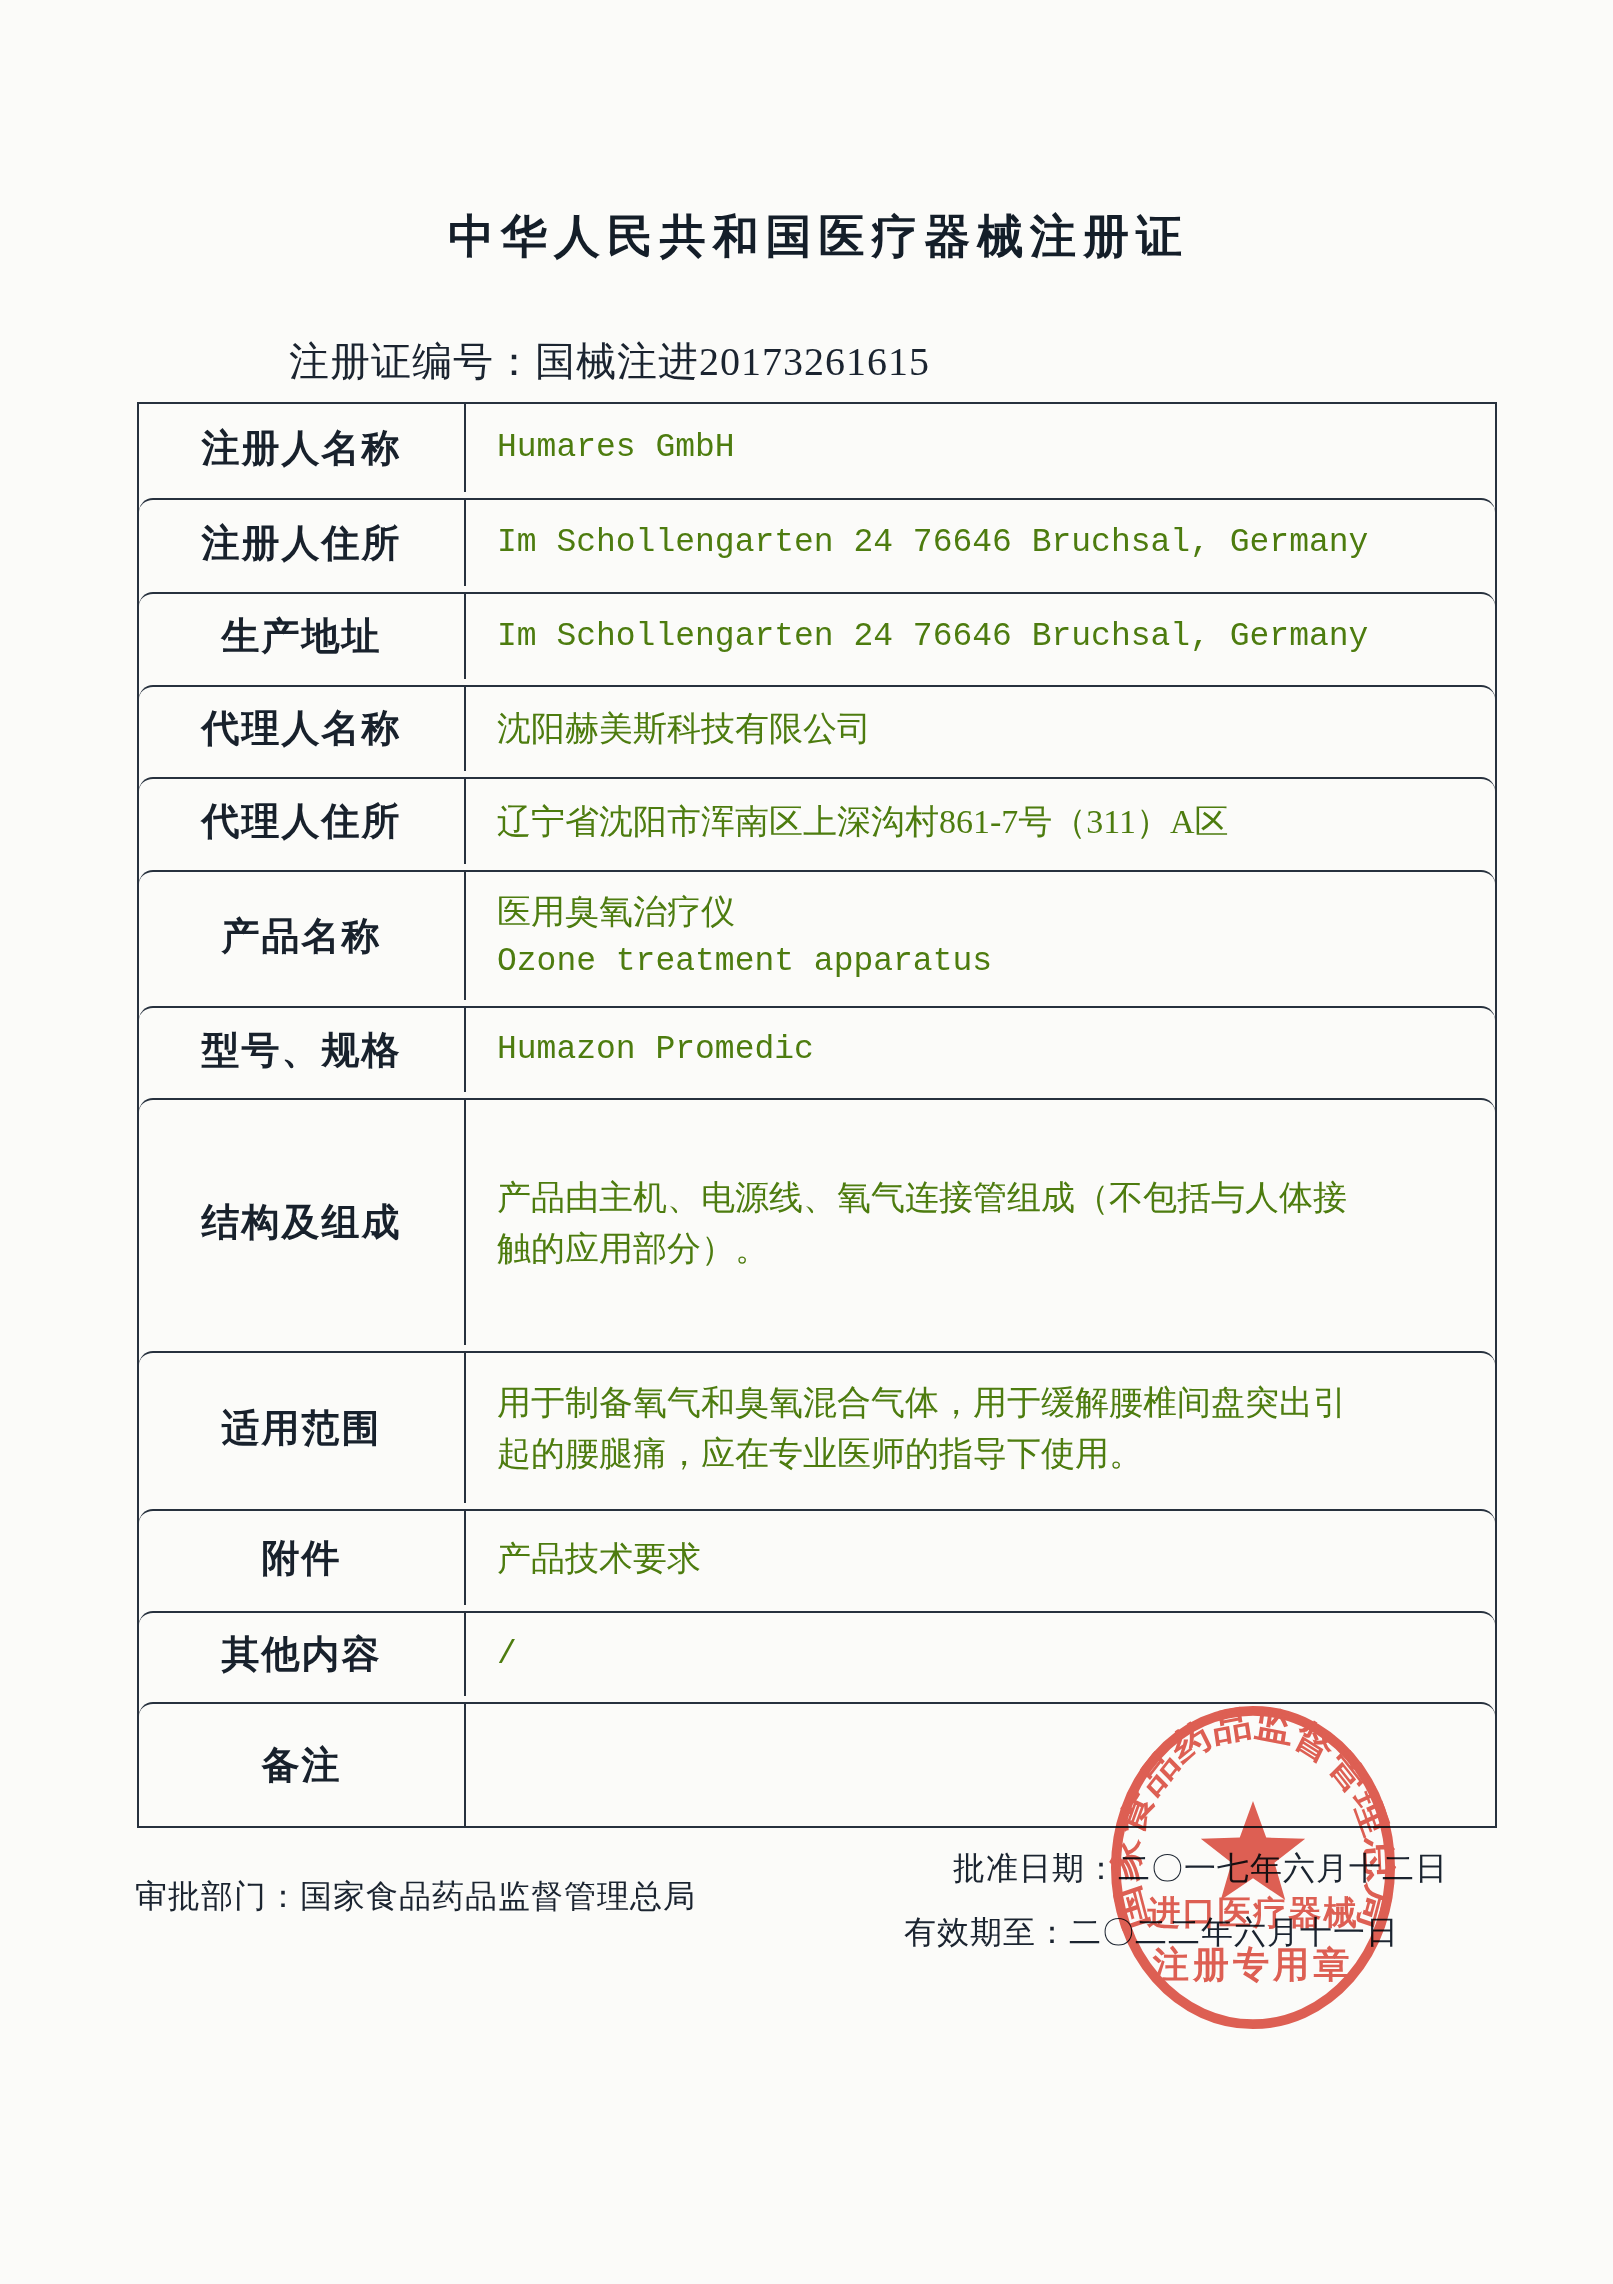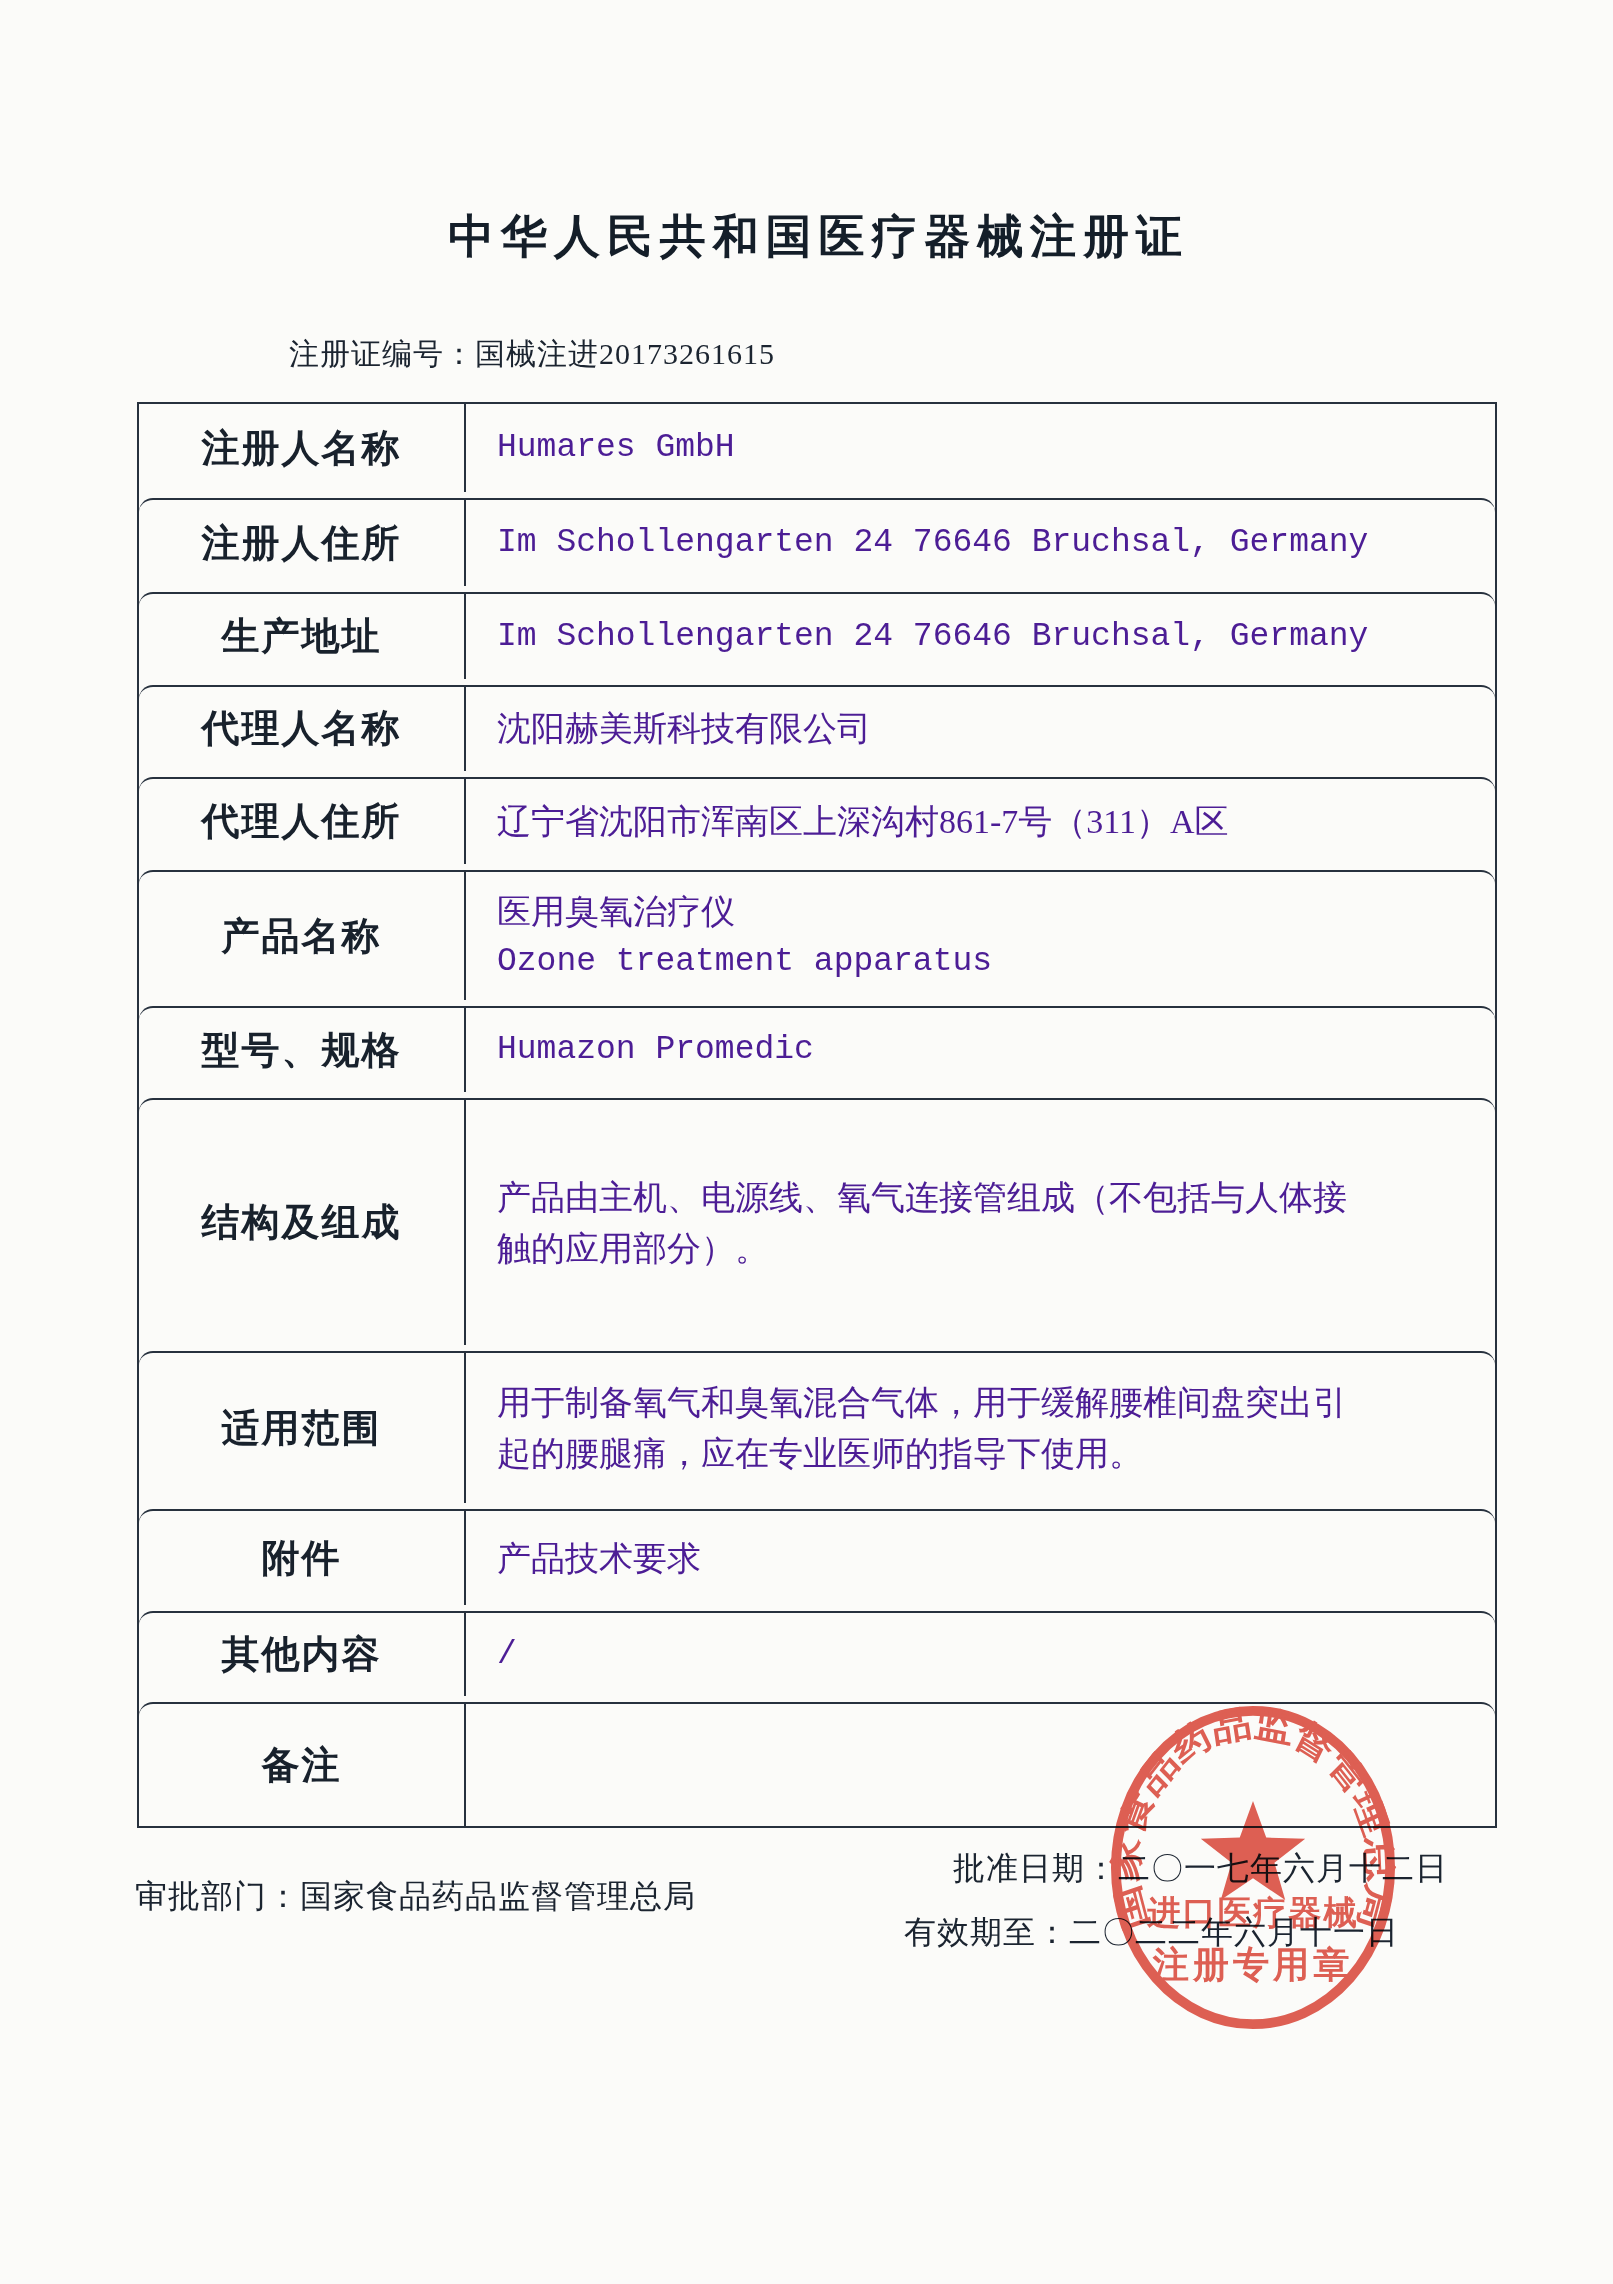--- a/index.html
+++ b/index.html
@@ -16,21 +16,21 @@
     text-align:center;
     font-family:"Liberation Sans", sans-serif;
     font-weight:700;
     font-size:46px;
     letter-spacing:6.9px;
     color:#141e29;
     margin:12px;
   }
   .cert-line{
     position:absolute;top:334px;left:289px;
-    font-size:30px;
+    font-size:40px;
     letter-spacing:1px;
     color:#1b2430;
     white-space:nowrap;
   }
   .cert-table{
     position:absolute;top:402px;left:137px;
     width:1360px;height:1426px;
     border:2.9px solid #27313e;
     box-sizing:border-box;
     display:flex;flex-direction:column;
@@ -51,21 +51,21 @@
     color:#18212c;
     text-align:center;
   }
   .value-cell{
     flex:1 1 auto;
     box-sizing:border-box;
     display:flex;flex-direction:column;justify-content:center;
     padding-left:31px;
     font-size:34px;
     line-height:1.5;
-    color:#4c1d95;
+    color:#4d7c0f;
   }
   .value-cell.latin{
     font-family:"Liberation Mono", monospace;
     font-size:33px;
     letter-spacing:0;
   }
   .value-cell .line-latin{
     font-family:"Liberation Mono", monospace;
     font-size:33px;
   }

